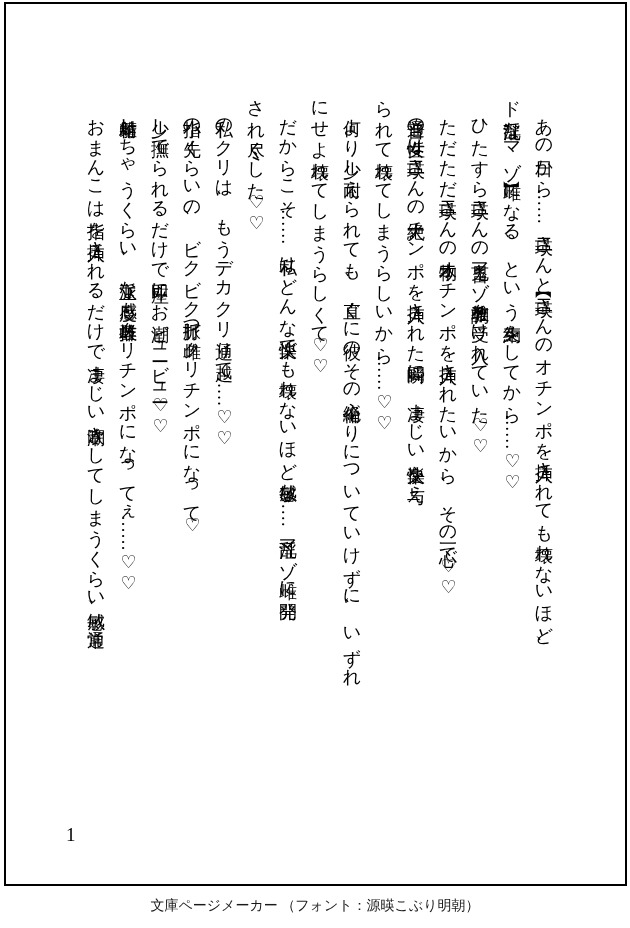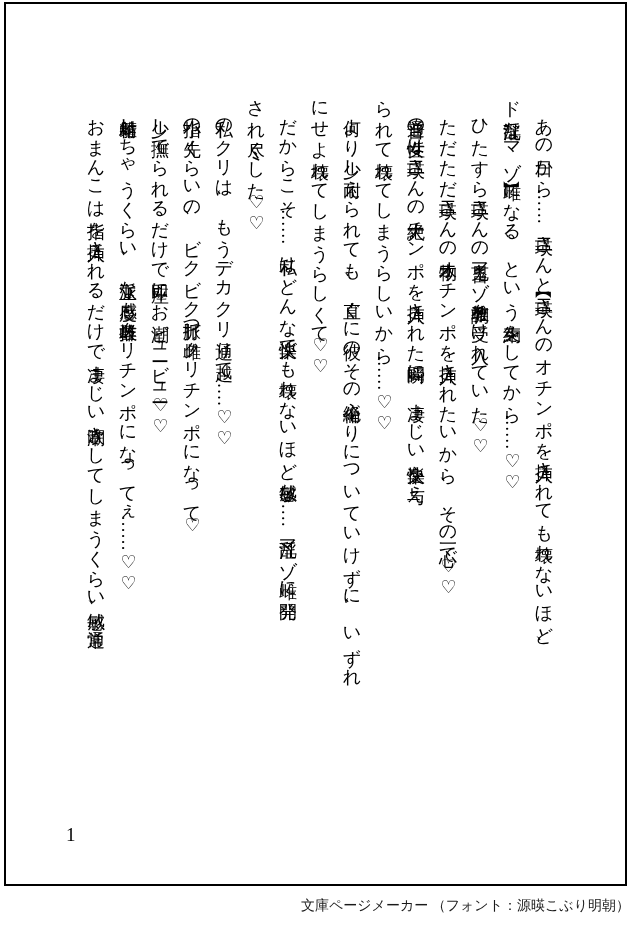--- a/index.html
+++ b/index.html
@@ -54,21 +54,21 @@
     left: 60px;
     top: 820px;
     font-size: 19px;
     line-height: 22px;
   }
   .footer {
     position: absolute;
     left: 0;
     top: 896px;
     width: 630px;
-    text-align: right;
+    text-align: center;
     font-size: 14px;
     line-height: 20px;
     color: #1a1a1a;
   }
 </style>
 </head>
 <body>
 
 <div class="page">
   <div class="frame">

